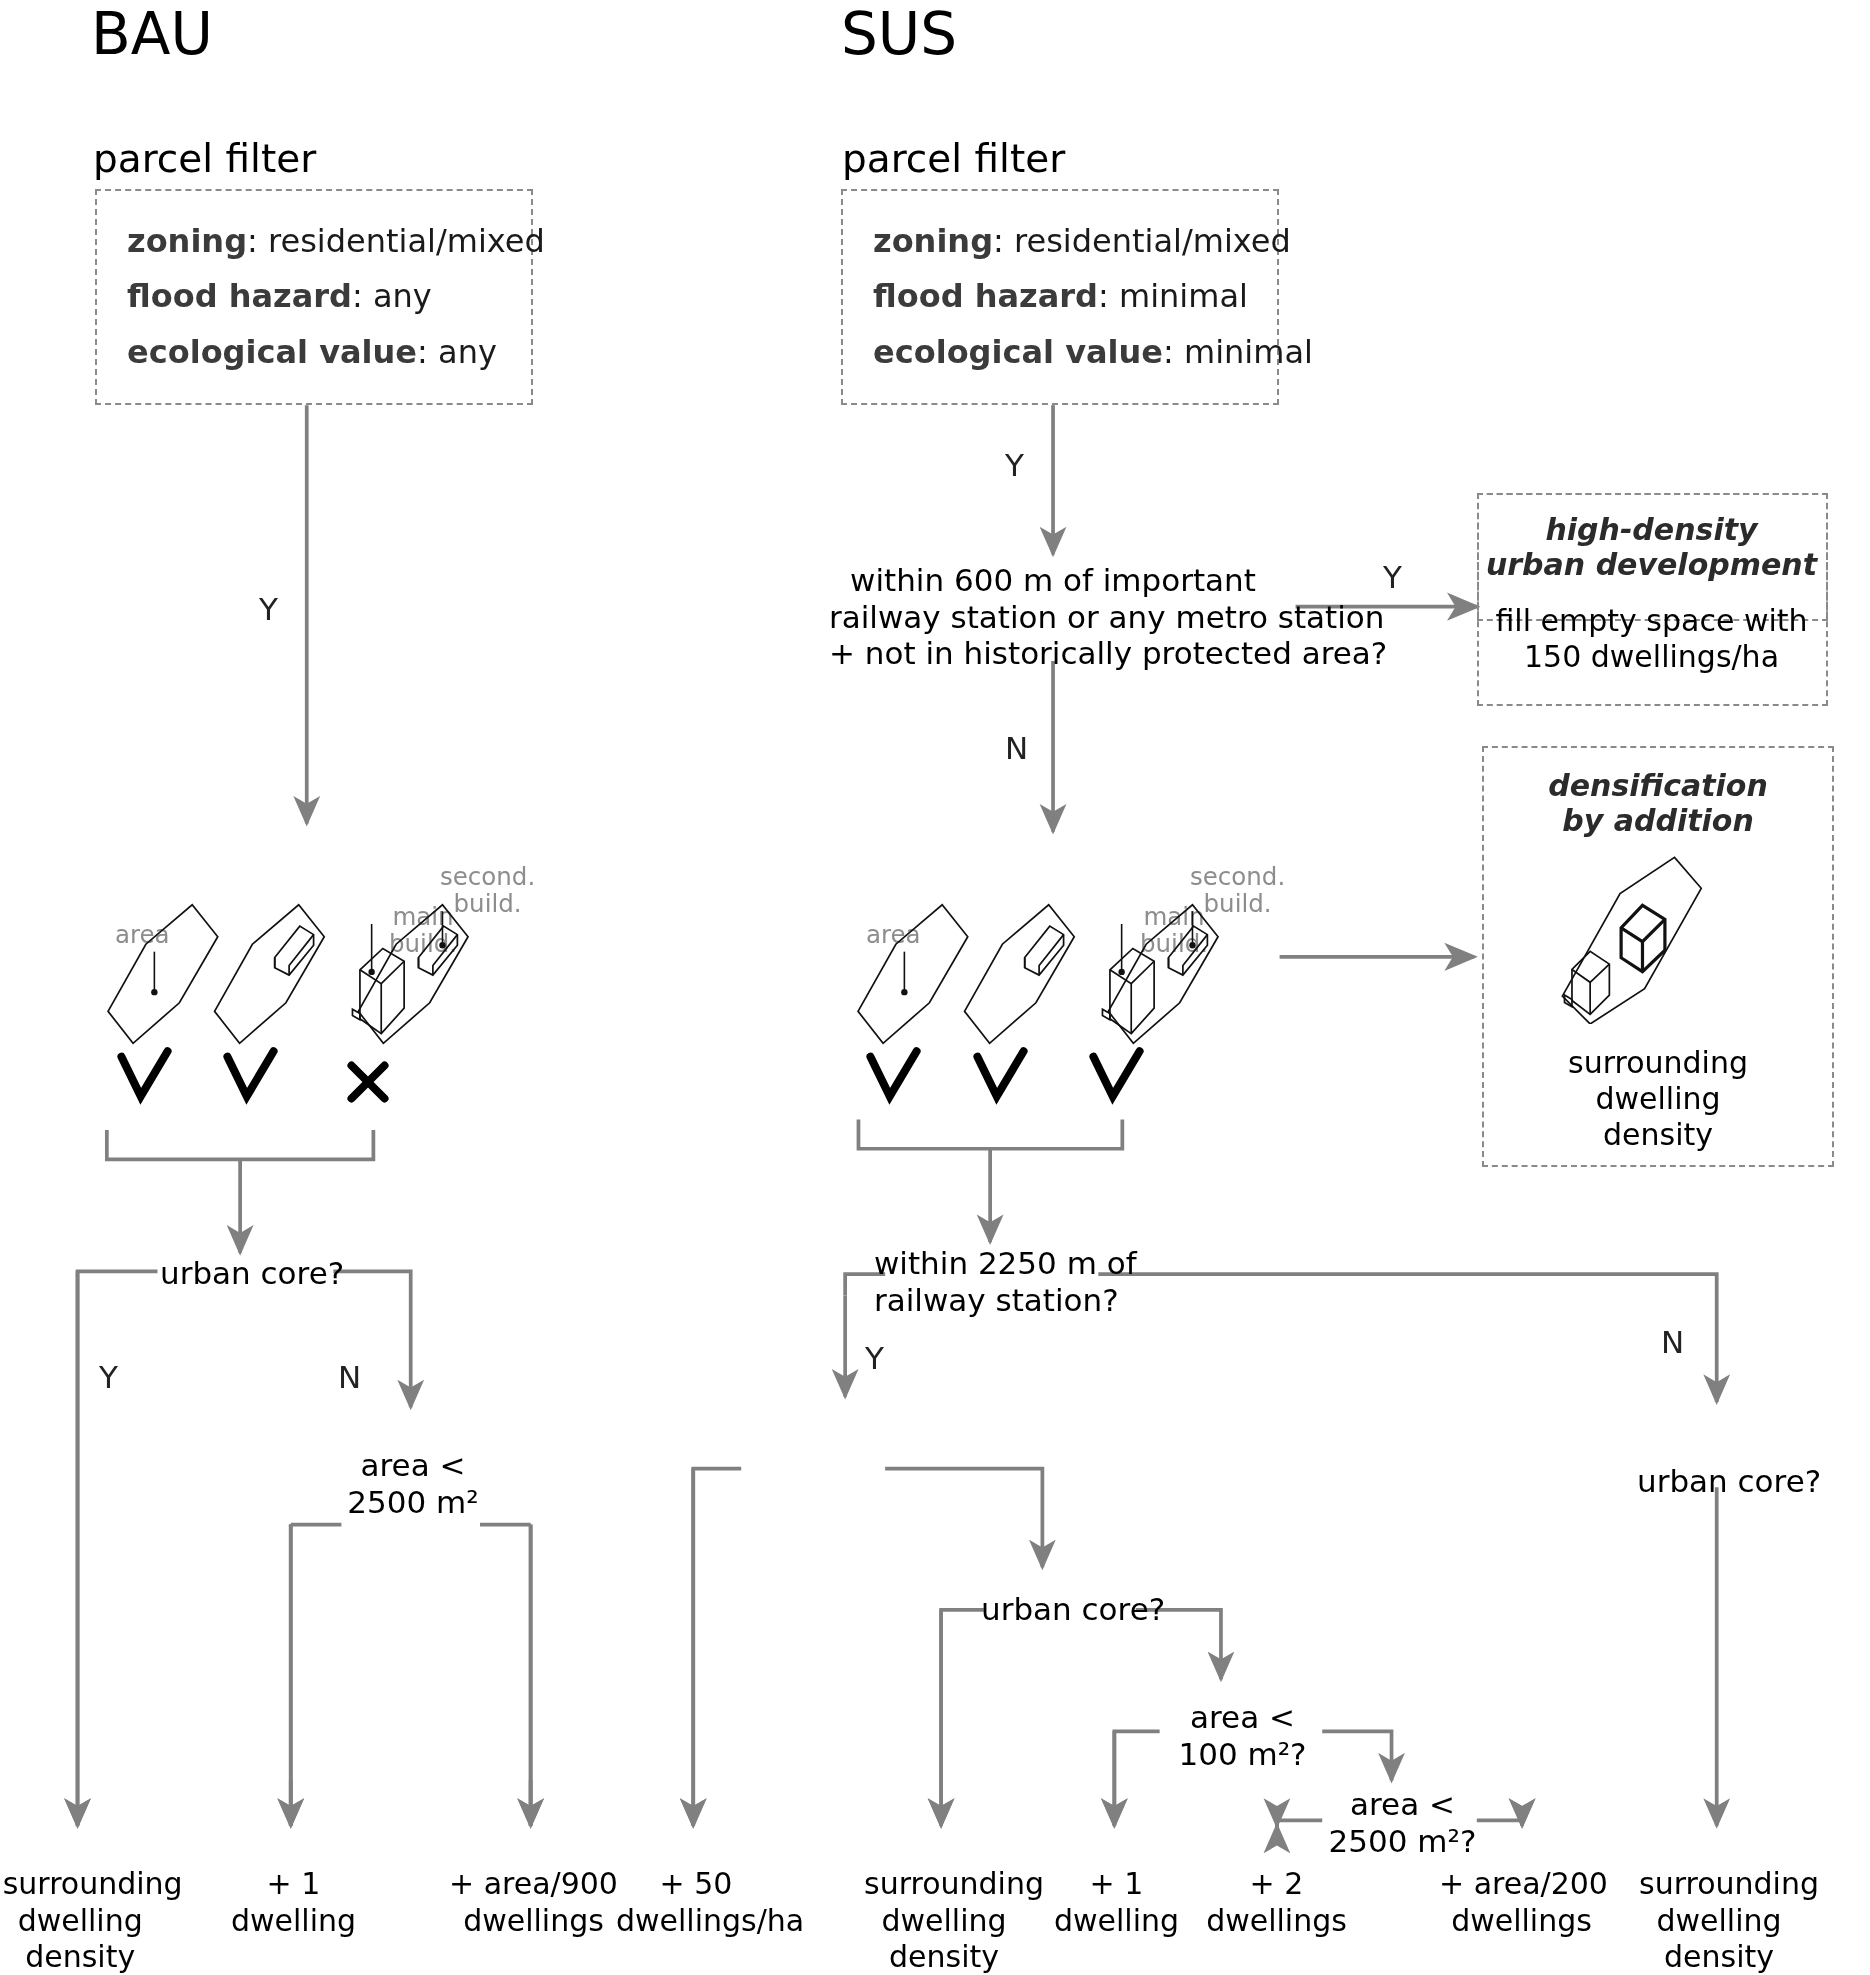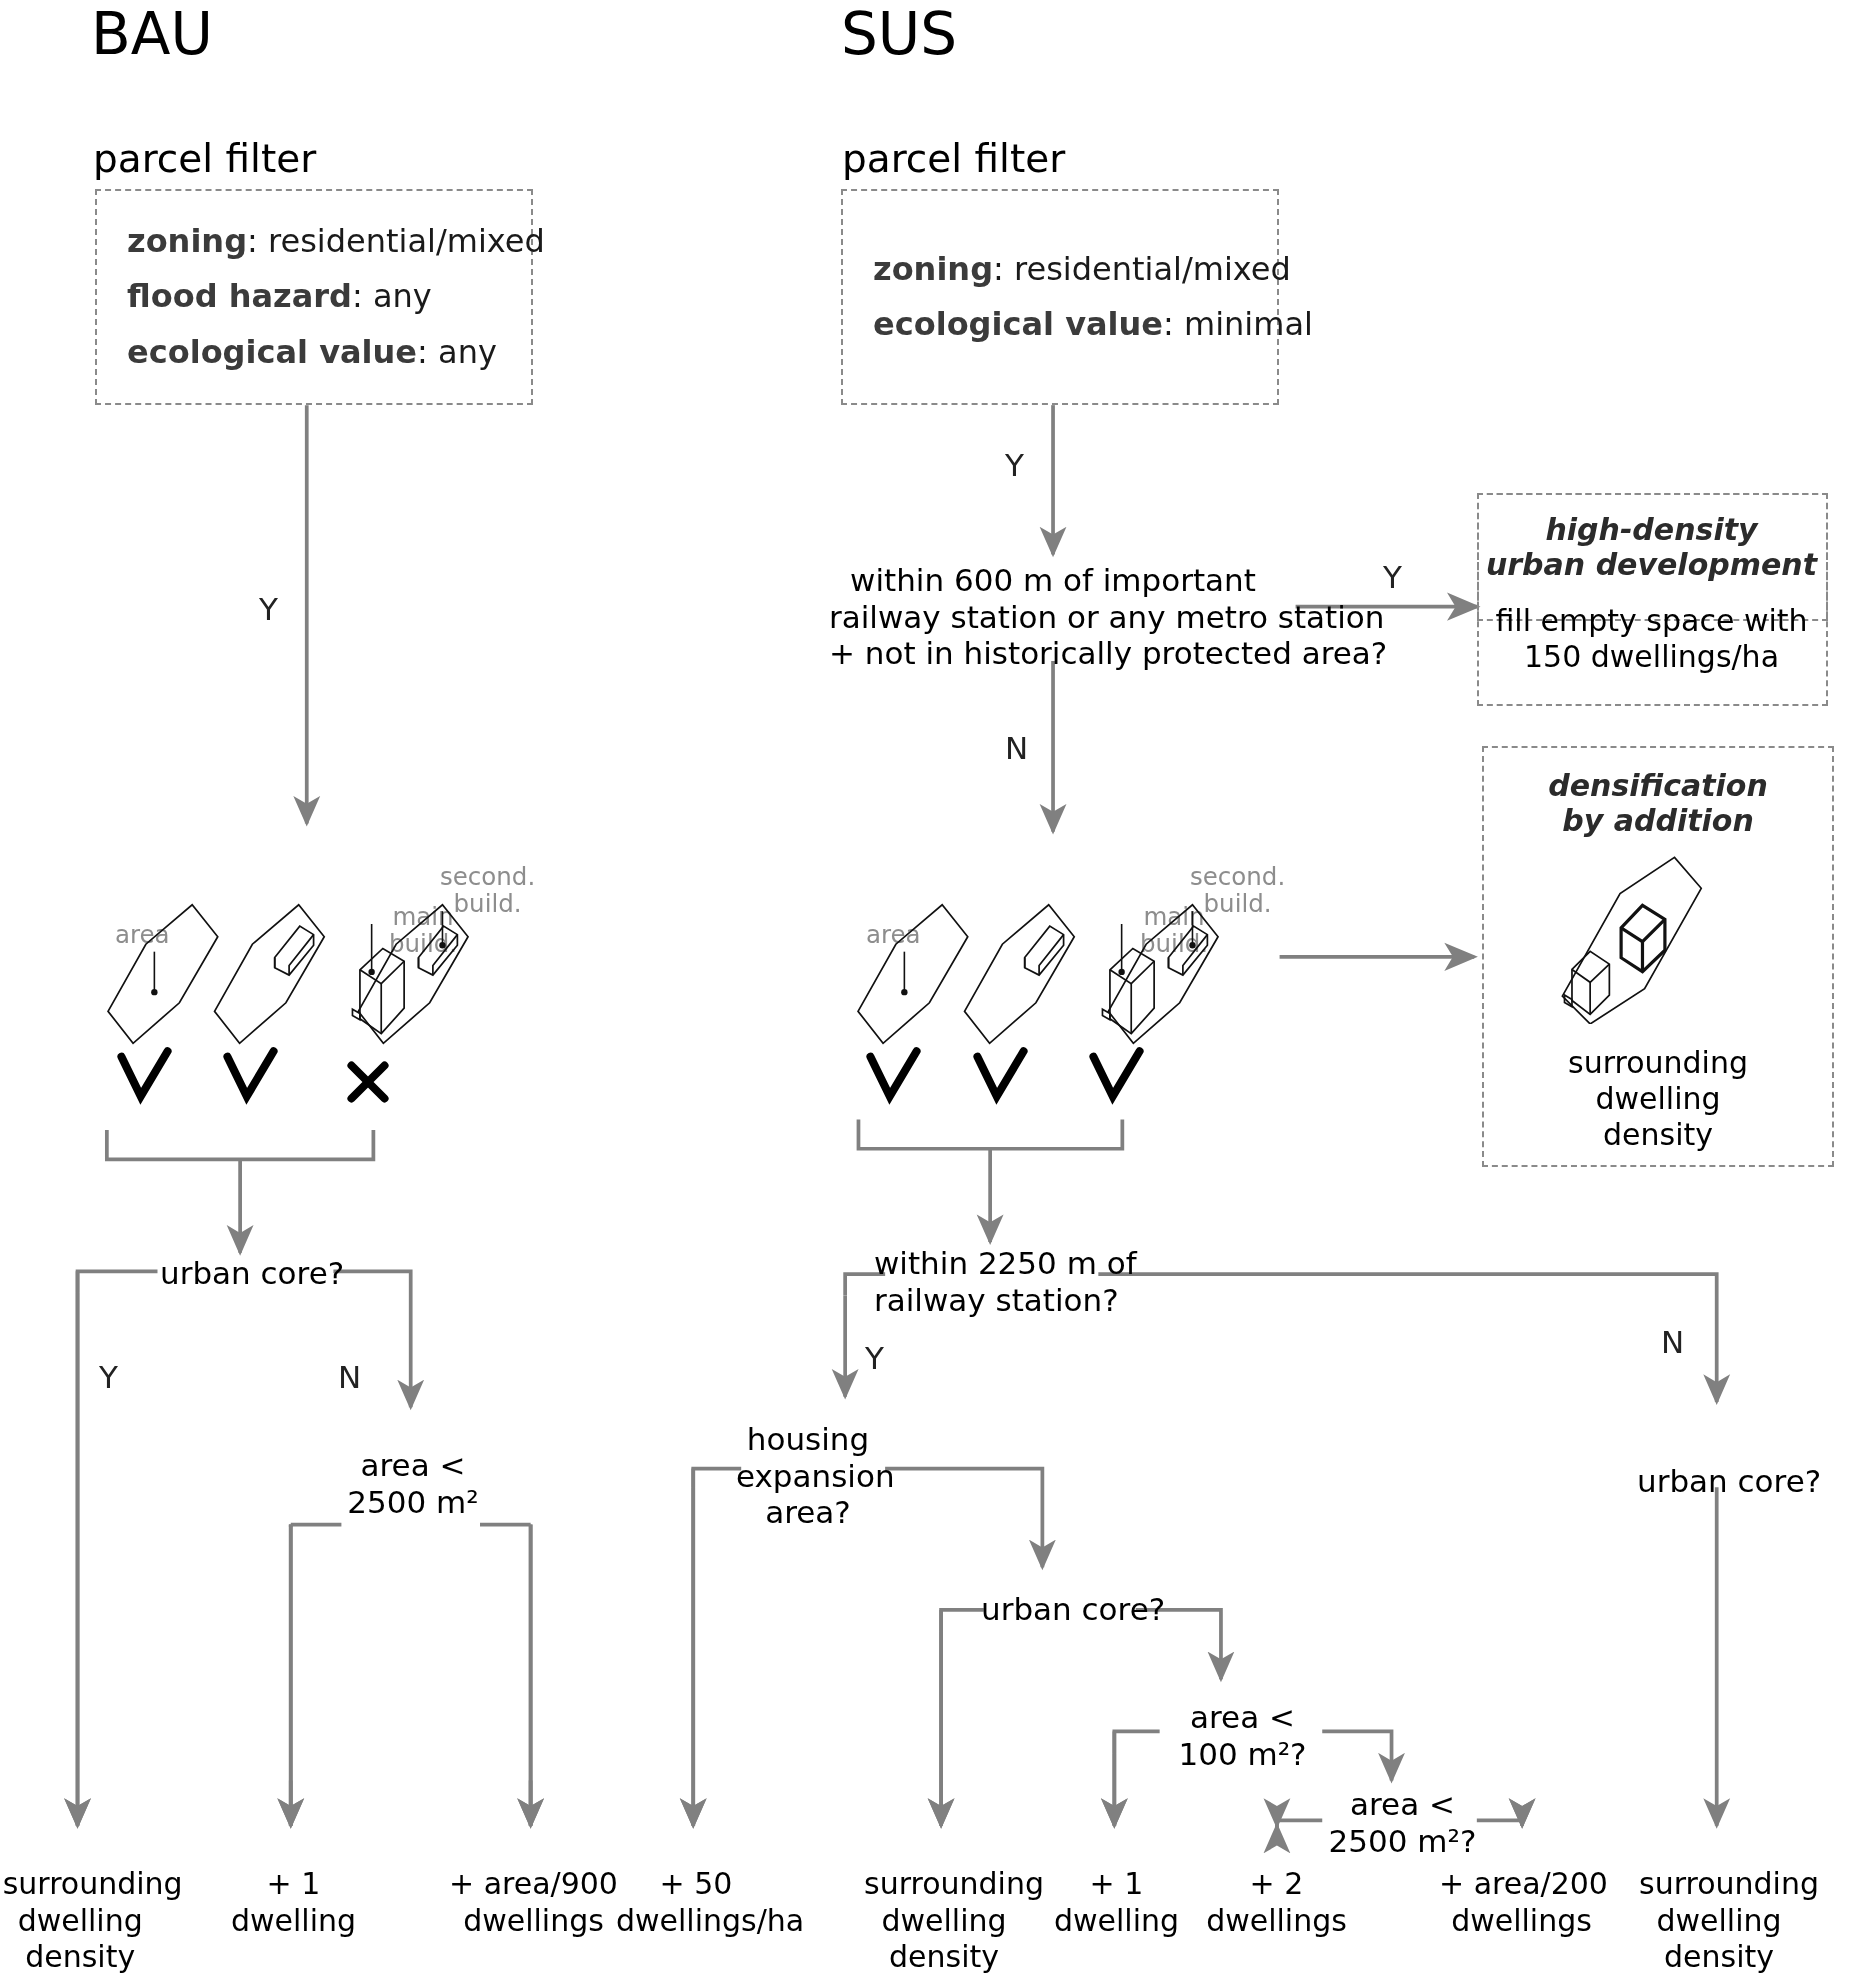--- a/index.html
+++ b/index.html
@@ -254,20 +254,23 @@
   <div class="abs out-text" style="left:216px;top:1866px;width:155px;">+ 1<br>dwelling</div>
   <div class="abs out-text" style="left:448px;top:1866px;width:171px;">+ area/900<br>dwellings</div>
 
   <div class="abs scen-title" style="left:841px;top:5.3px;">SUS</div>
 
   <div class="abs filter-caption" style="left:842px;top:136px;">parcel filter</div>
 
   <div class="abs filter-box" style="left:841px;top:189px;width:438px;height:216px;">
     <div class="filter-row">
       <b>zoning</b><span>: </span><span>residential/mixed</span>
+    </div>
+    <div class="filter-row">
+      <b>flood hazard</b><span>: </span><span>minimal</span>
     </div>
     <div class="filter-row">
       <b>ecological value</b><span>: </span><span>minimal</span>
     </div>
   </div>
 
   <div class="abs yn" style="left:1005px;top:450px;">Y</div>
 
   <div class="abs node-text" style="left:829px;top:562px;width:448px;">within 600 m of important<br>railway station or any metro station<br>+ not in historically protected area?</div>
 
@@ -309,21 +312,20 @@
     <path d="M12,18 L48,92 L98,8" fill="none" stroke="#000" stroke-width="15" stroke-linecap="round"></path>
   </svg>
   <svg class="abs" style="left:1087px;top:1047px;" width="59" height="59" viewBox="0 0 110 110">
     <path d="M12,18 L48,92 L98,8" fill="none" stroke="#000" stroke-width="15" stroke-linecap="round"></path>
   </svg>
 
   <div class="abs node-text" style="left:874px;top:1245px;width:235px;">within 2250 m of<br>railway station?</div>
   <div class="abs yn" style="left:865px;top:1343px;">Y</div>
   <div class="abs yn" style="left:1661px;top:1327px;">N</div>
 
-  <div class="abs node-text" style="left:736px;top:1421px;width:144px;">housing<br>expansion<br>area?</div>
 
   <div class="abs node-text" style="left:981px;top:1591px;width:160px;">urban core?</div>
 
   <div class="abs node-text" style="left:1157px;top:1699px;width:171px;">area &lt;<br>100 m²?</div>
 
   <div class="abs node-text" style="left:1317px;top:1786px;width:171px;">area &lt;<br>2500 m²?</div>
 
   <div class="abs node-text" style="left:1637px;top:1463px;width:160px;">urban core?</div>
 
   <div class="abs out-text" style="left:616px;top:1866px;width:160px;">+ 50<br>dwellings/ha</div>

